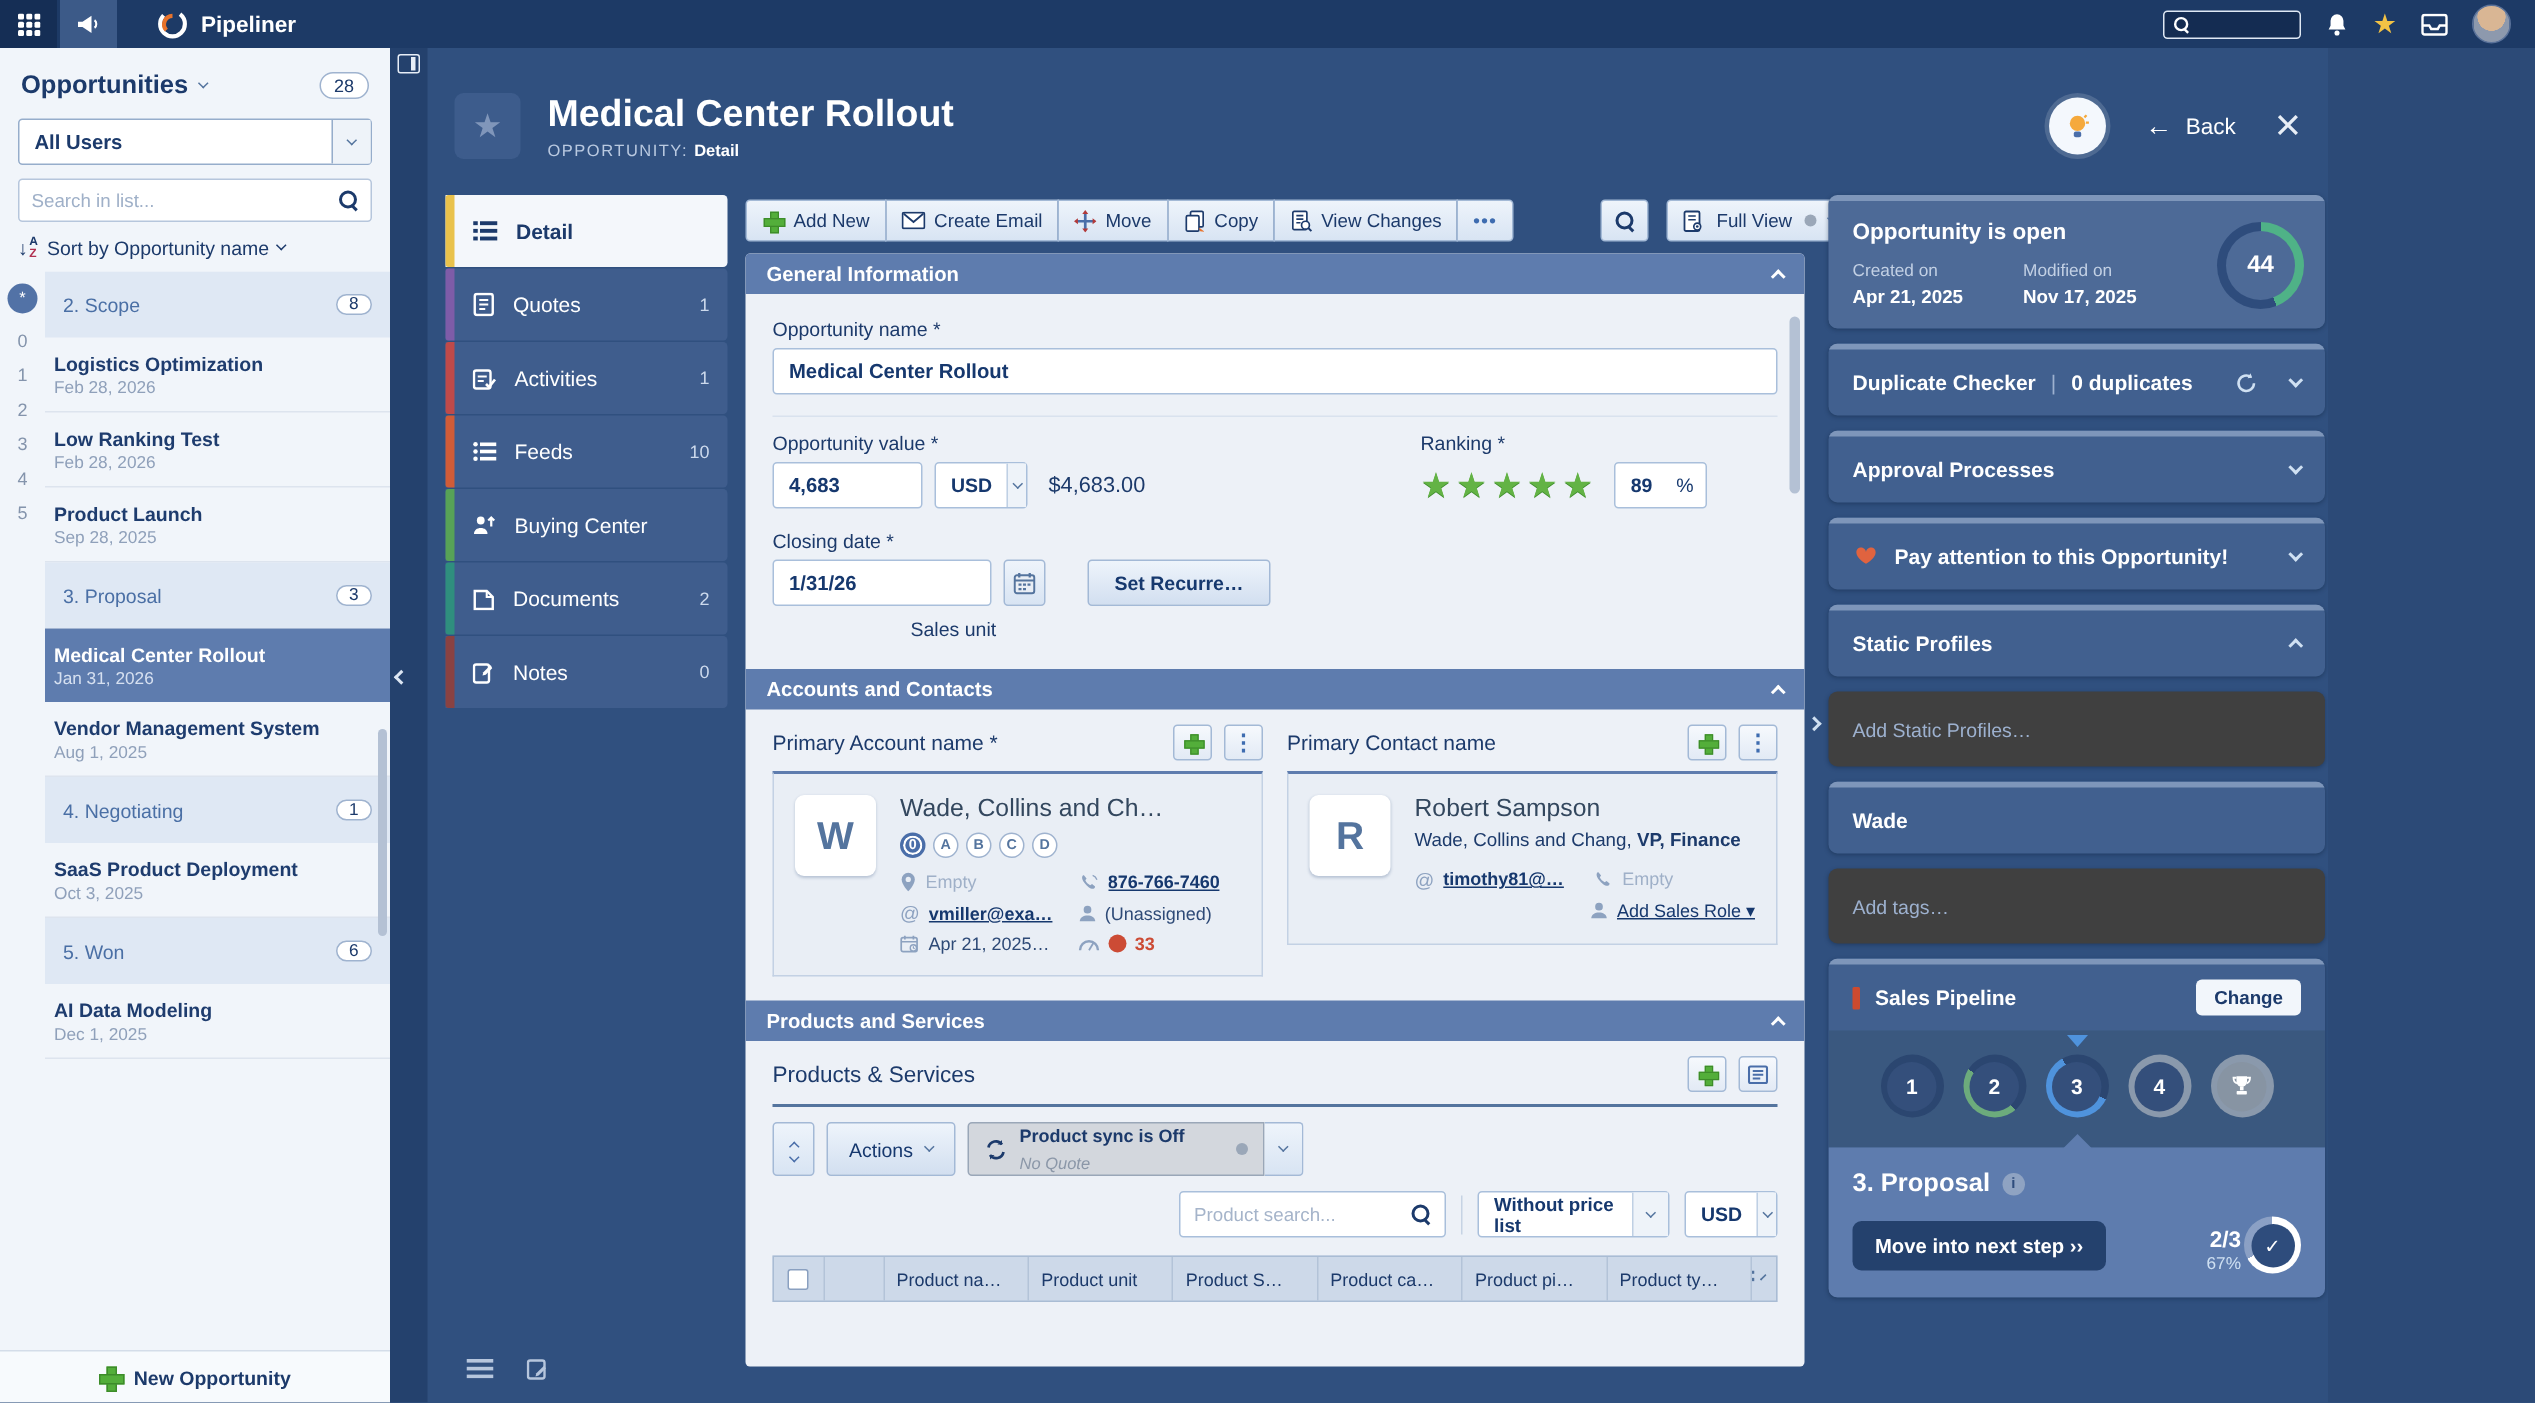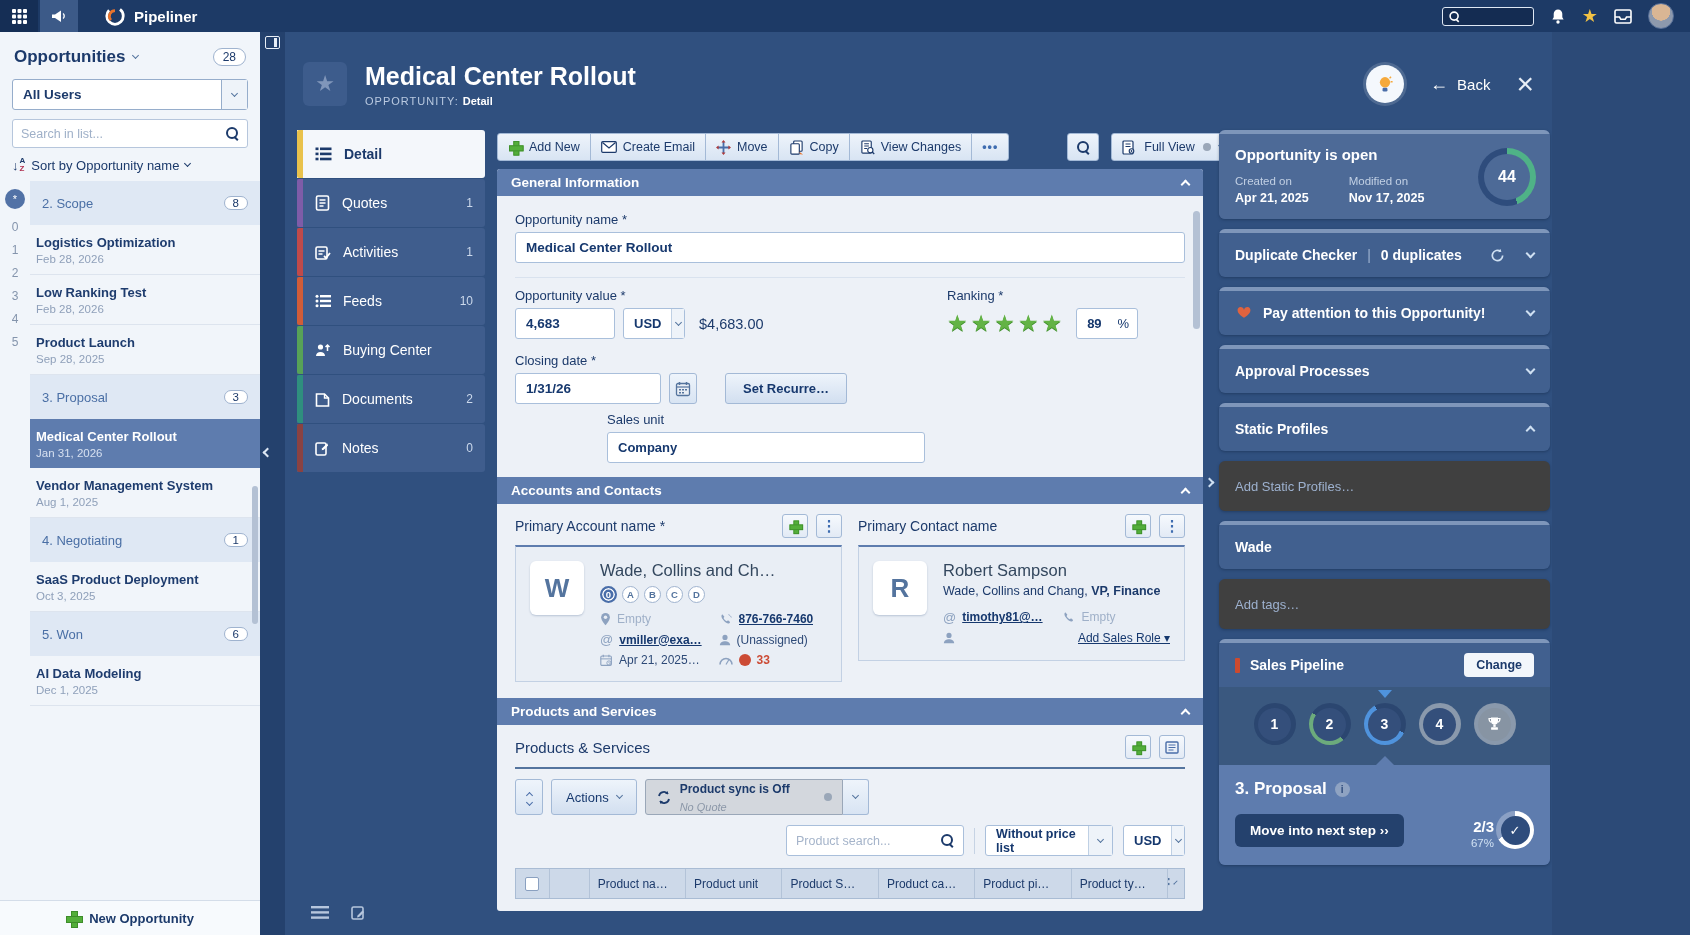--- a/index.html
+++ b/index.html
@@ -651,24 +651,20 @@
                           <rect x="4" y="11" width="2" height="1.5"></rect>
                           <rect x="7" y="11" width="2" height="1.5"></rect>
                         </g>
                       </svg>
                     </span>
                   <span class="btn" style="margin-left:20px;width:122px;justify-content:center;">Set Recurre…</span>
                 </div>
               </div>
               <div class="gcol-r">
                 <div class="flabel">Sales unit</div>
-                <div class="sel-box" style="width:318px">
-                  <span class="val">Company</span>
-
-                </div>
               </div>
             </div>
           </div>
 
           <div class="sec-h" style="margin-top:10px;">
             <span>Accounts and Contacts</span>
             <span class="cv up"></span>
           </div>
 
           <div class="cards">
@@ -777,21 +773,21 @@
                         <span class="clink">timothy81@…</span>
                       </span>
                     <span class="crow">
                         <span>
                           <svg width="14" height="13" viewBox="0 0 16 16">
                             <path d="M3 2c-1 1-1 3 1.2 6s5 5 6.8 5c1 0 2-1 2-2l-2.5-2-1.5 1c-1.5-.5-3.5-2.5-4-4l1-1.5L4 2C3.7 1.8 3.3 1.8 3 2z" fill="#8da2c0"></path>
                           </svg>
                         </span>
                         <span class="muted">Empty</span>
                       </span>
-                    <span class="crow" style="grid-column:1 / span 2;justify-content:space-between;">
+                    <span class="crow" style="grid-column:1 / span 2;justify-content:flex-end;">
                         <span>
                           <svg width="12" height="12" viewBox="0 0 14 14">
                             <circle cx="7" cy="4" r="3" fill="#8da2c0"></circle>
                             <path d="M1 13c0-3 3-4.5 6-4.5s6 1.5 6 4.5z" fill="#8da2c0"></path>
                           </svg>
                         </span>
                         <span class="clink" style="font-weight:normal">Add Sales Role ▾</span>
                       </span>
                   </div>
                 </div>
@@ -933,34 +929,34 @@
                   <path d="M11 .8l1.2 3.2-3.3.4z" fill="#cfe0f2"></path>
                 </svg>
               </span>
             <span class="cv" style="margin-left:12px;"></span>
           </div>
         </div>
 
         <div class="rcard">
           <div class="tophl"></div>
           <div class="rhead">
+            <span>Approval Processes</span>
+            <span class="cv"></span>
+          </div>
+        </div>
+
+        <div class="rcard">
+          <div class="tophl"></div>
+          <div class="rhead">
             <span>
                 <svg width="18" height="15" viewBox="0 0 16 14">
                   <path d="M8 4C8 2 6.2 1 4.8 1 3 1 2 2.4 2 4c0 3 4 6 6 7 2-1 6-4 6-7 0-1.6-1-3-2.8-3C9.8 1 8 2 8 4z" fill="#e0633f"></path>
                 </svg>
               </span>
             <span>Pay attention to this Opportunity!</span>
-            <span class="cv"></span>
-          </div>
-        </div>
-
-        <div class="rcard">
-          <div class="tophl"></div>
-          <div class="rhead">
-            <span>Approval Processes</span>
             <span class="cv"></span>
           </div>
         </div>
 
         <div class="rcard">
           <div class="tophl"></div>
           <div class="rhead">
             <span>Static Profiles</span>
             <span class="cv up"></span>
           </div>

